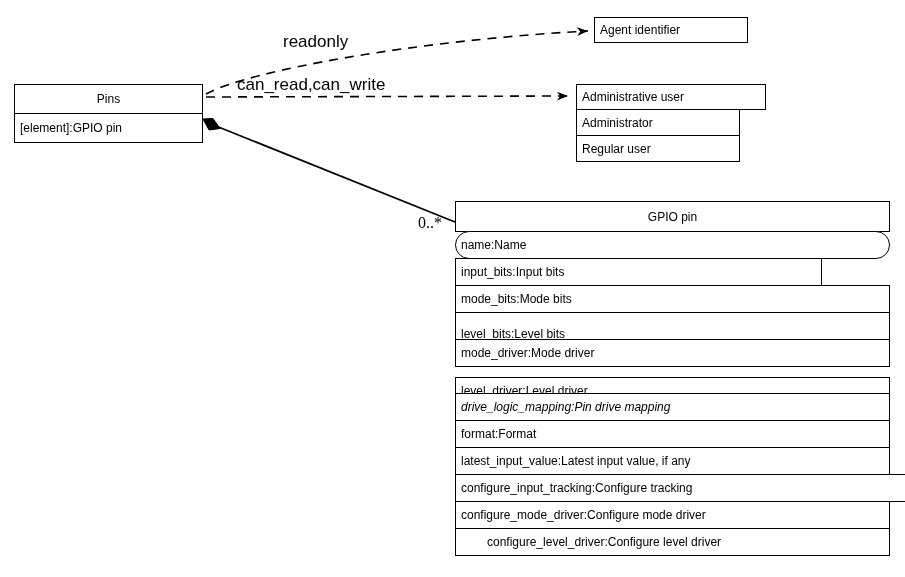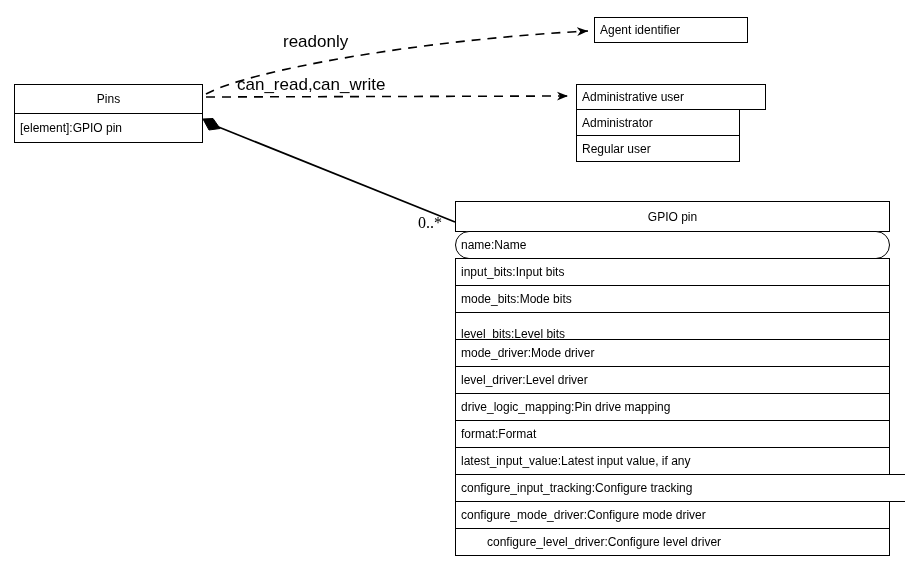--- a/index.html
+++ b/index.html
@@ -105,26 +105,26 @@
   <div class="uml-box">
     <div class="uml-cell attr" style="left:576px; top:84px; width:190px; height:26px;">Administrative user</div>
     <div class="uml-cell attr" style="left:576px; top:109px; width:164px; height:27px;">Administrator</div>
     <div class="uml-cell attr" style="left:576px; top:135px; width:164px; height:27px;">Regular user</div>
   </div>
 
   <div class="uml-box">
     <div class="uml-cell title" style="left:455px; top:201px; width:435px; height:31px;">GPIO pin</div>
 
     <div class="uml-cell attr" style="left:455px; top:231px; width:435px; height:28px;border-radius:14px;">name:Name</div>
-    <div class="uml-cell attr" style="left:455px; top:258px; width:435px; height:28px;">input_bits:Input bits</div>
+    <div class="uml-cell attr" style="left:455px; top:258px; width:367px; height:28px;">input_bits:Input bits</div>
     <div class="uml-cell attr" style="left:455px; top:285px; width:435px; height:28px;">mode_bits:Mode bits</div>
     <div class="uml-cell attr" style="left:455px; top:312px; width:435px; height:44px;">level_bits:Level bits</div>
     <div class="uml-cell attr" style="left:455px; top:339px; width:435px; height:28px;">mode_driver:Mode driver</div>
-    <div class="uml-cell attr" style="left:455px; top:366px; width:435px; height:28px;">level_driver:Level driver</div>
-    <div class="uml-cell attr" style="left:455px; top:393px; width:435px; height:28px;">drive_logic_mapping:Pin drive mapping</div>
+    <div class="uml-cell attr" style="left:455px; top:377px; width:435px; height:28px;">level_driver:Level driver</div>
+    <div class="uml-cell attr" style="left:455px; top:393px; width:435px; height:28px;font-style:italic;">drive_logic_mapping:Pin drive mapping</div>
     <div class="uml-cell attr" style="left:455px; top:420px; width:435px; height:28px;">format:Format</div>
     <div class="uml-cell attr" style="left:455px; top:447px; width:435px; height:28px;">latest_input_value:Latest input value, if any</div>
     <div class="uml-cell attr" style="left:455px; top:474px; width:500px; height:28px;">configure_input_tracking:Configure tracking</div>
     <div class="uml-cell attr" style="left:455px; top:501px; width:435px; height:28px;">configure_mode_driver:Configure mode driver</div>
     <div class="uml-cell attr" style="left:455px; top:528px; width:435px; height:28px;padding-left:31px;">configure_level_driver:Configure level driver</div>
   </div>
 
   <div class="edge-label" style="left:283px; top:33px;">readonly</div>
 
   <div class="edge-label" style="left:237px; top:76px;text-align:center;">can_read,can_write</div>

